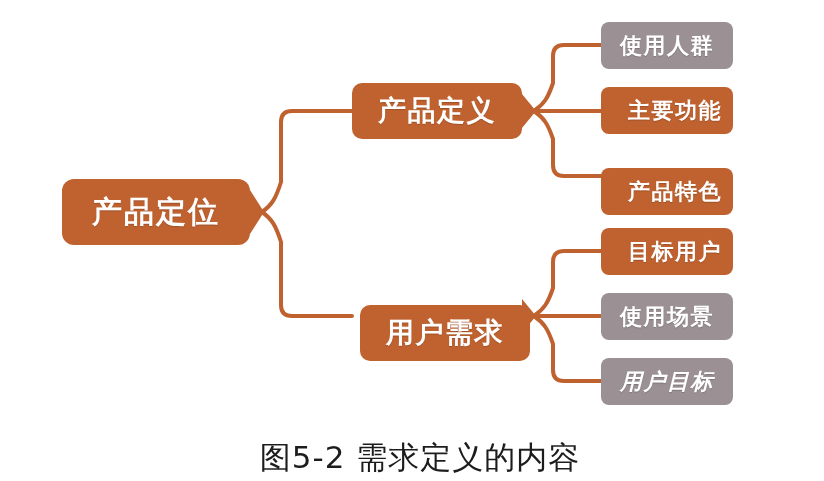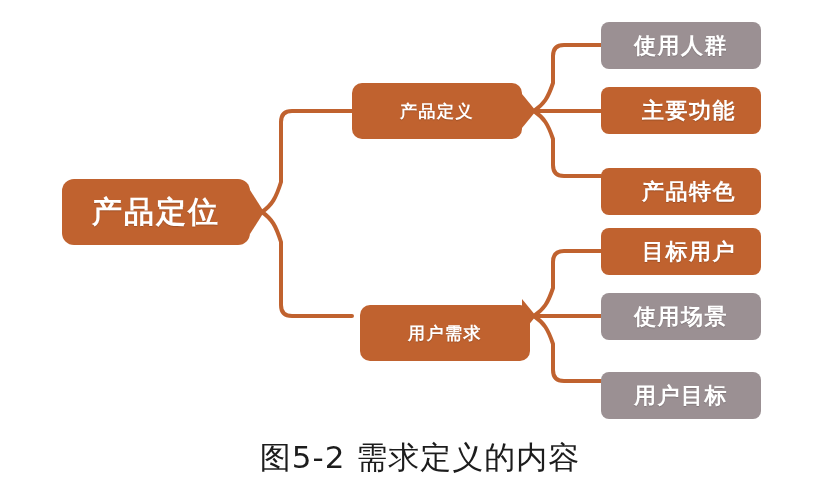--- a/index.html
+++ b/index.html
@@ -56,45 +56,45 @@
     font-weight: bold;
     letter-spacing: 2px;
   }
 
   .node.level2 {
     left: 352px;
     width: 170px;
     height: 56px;
     background: #c0622f;
     border-radius: 10px;
-    font-size: 17px;
+    font-size: 28px;
     font-weight: bold;
     letter-spacing: 1.5px;
   }
   .node.level2.n-product-definition { top: 83px; }
   .node.level2.n-user-needs { top: 305px; margin-left: 8px; }
 
   .node.level3 {
     left: 601px;
-    width: 160px;
+    width: 132px;
     height: 47px;
     font-size: 22px;
     font-weight: bold;
     border-radius: 8px;
     letter-spacing: 1.5px;
   }
   .node.level3.c-orange { background: #c0622f; padding-left: 16px; }
   .node.level3.c-gray   { background: #9b9093; }
 
   .n-user-group     { top: 22px;  }
   .n-main-function  { top: 87px;  }
   .n-product-feature{ top: 168px; }
   .n-target-user    { top: 228px; }
   .n-use-scenario   { top: 293px; }
-  .n-user-goal      { top: 372px; }
+  .n-user-goal      { top: 358px; font-style: italic; }
 
   #caption {
     position: absolute;
     left: 0;
     top: 437px;
     width: 824px;
     text-align: center;
     font-size: 31px;
     color: #1c1c1c;
     letter-spacing: 1px;

